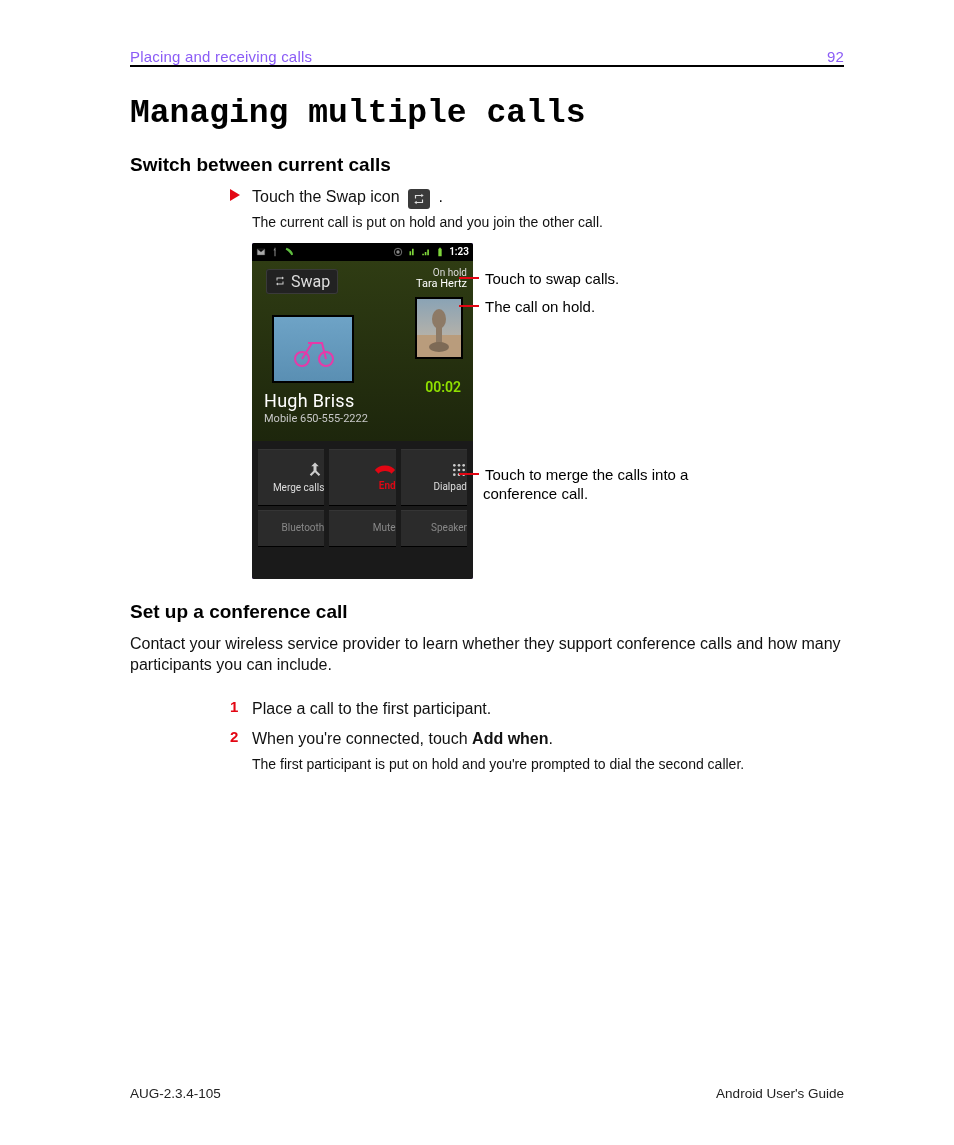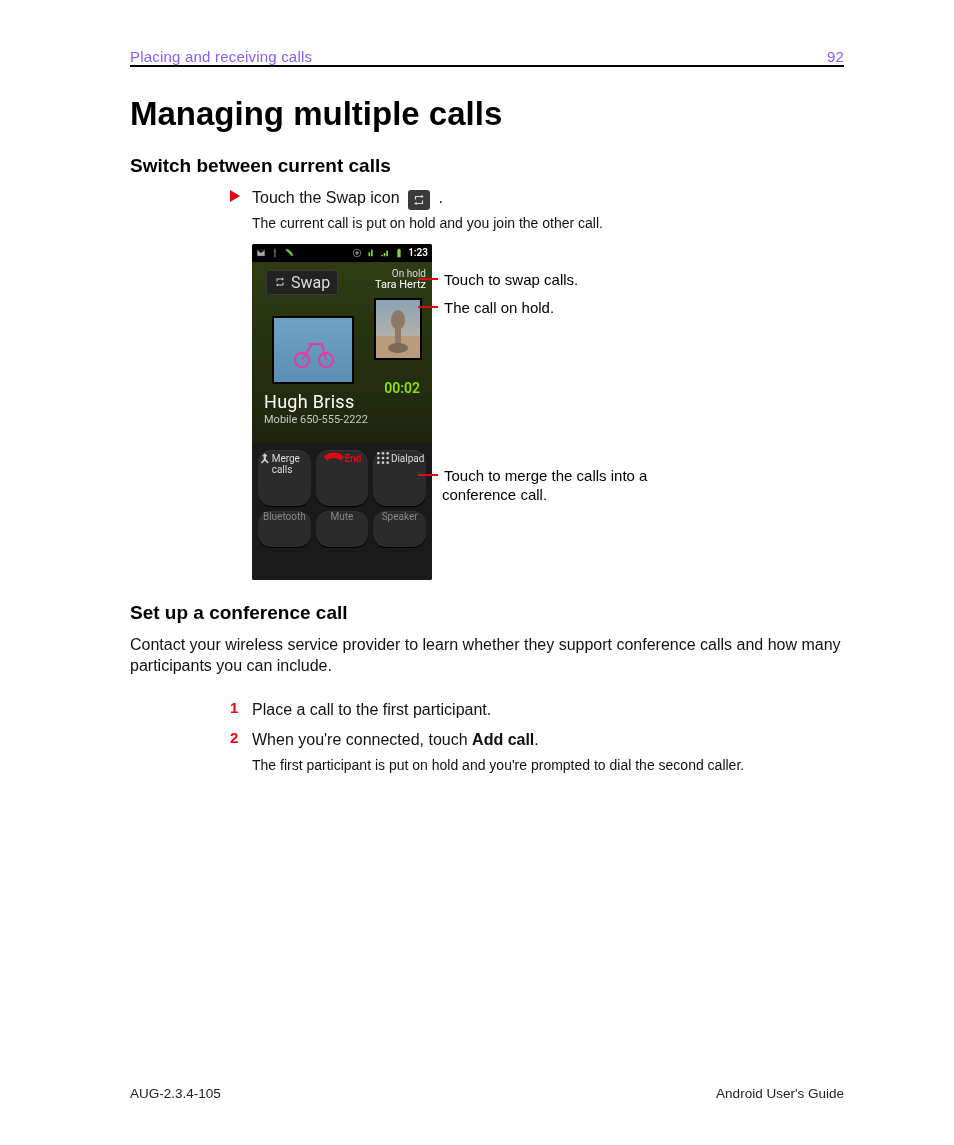--- a/index.html
+++ b/index.html
@@ -1,39 +1,39 @@
 <!DOCTYPE html>
 <html><head>
 <meta charset="utf-8">
 <style>
   html,body{margin:0;padding:0;background:#fff;}
   .page{width:954px;height:1145px;box-sizing:border-box;padding:48px 110px 40px 130px;
     font-family:"Helvetica Neue",Arial,sans-serif;color:#111;position:relative;}
   .running-head{display:flex;justify-content:space-between;align-items:flex-end;
     font-size:15px;color:#8b5cf6;border-bottom:2px solid #000;letter-spacing:.2px;}
-  h1.title{font-size:33px;font-weight:700;margin:28px 0 18px;color:#000;}
+  h1.title{font-size:33px;font-weight:700;margin:28px 0 18px;color:#000;font-family:Liberation Mono, monospace;}
   .body-indent{margin-left:100px;margin-right:5px;}
   p.intro{font-size:16px;line-height:1.35;margin:0 0 22px;}
   h2.sub{font-size:19px;font-weight:700;margin:22px 0 10px;color:#000;}
   .step-row{display:flex;align-items:flex-start;margin:2px 0 4px;margin-left:100px;}
   .step-marker{width:22px;flex:0 0 22px;}
   .tri{display:inline-block;width:0;height:0;border-top:6px solid transparent;
     border-bottom:6px solid transparent;border-left:10px solid #e30613;margin-top:3px;}
   .num{color:#e30613;font-weight:700;font-size:15px;}
   .step-text{font-size:16px;line-height:1.4;}
   .step-text .swap-chip{display:inline-flex;align-items:center;justify-content:center;
     width:22px;height:20px;background:#3a3a3a;border-radius:3px;margin:0 4px;vertical-align:-4px;}
   .follow{margin-left:122px;font-size:14px;line-height:1.4;margin-bottom:10px;}
   .bold{font-weight:700;}
   .screenshot-block{display:flex;align-items:flex-start;margin-left:122px;margin-top:10px;margin-bottom:18px;}
   .annos{position:relative;margin-left:10px;font-size:15px;line-height:1.3;color:#000;}
   .anno{position:absolute;left:0;white-space:normal;width:260px;}
   .anno .lead{display:inline-block;width:20px;height:2px;background:#e30613;vertical-align:5px;margin-right:6px;margin-left:-24px;}
   
-  .phone{width:180px;height:336px;background:#4c1d95;border-radius:2px;position:relative;overflow:hidden;font-family:Roboto,Arial,sans-serif;}
+  .phone{width:221px;height:336px;background:#4c1d95;border-radius:2px;position:relative;overflow:hidden;font-family:Roboto,Arial,sans-serif;}
   .statusbar{height:18px;background:#000;display:flex;align-items:center;justify-content:space-between;
     padding:0 4px;font-size:10px;color:#fff;}
   .status-left,.status-right{display:flex;align-items:center;gap:4px;}
   .sicon{width:10px;height:10px;display:inline-block;}
   .phone-upper{height:180px;background:linear-gradient(#2f3c13,#1d260c);position:relative;}
   .swap-pill{position:absolute;top:8px;left:14px;display:flex;align-items:center;gap:5px;
     background:#222;border-radius:3px;padding:3px 8px;color:#ddd;font-size:16px;box-shadow:0 0 0 1px #3a3a3a inset;}
   .hold-box{position:absolute;top:6px;right:6px;width:100px;text-align:right;}
   .onhold{color:#ddd;font-size:10px;line-height:1.1;}
   .hold-name{color:#fff;font-size:11px;line-height:1.1;}
@@ -41,21 +41,21 @@
     background:linear-gradient(#8aa3b5,#cbb9a3);border:2px solid #000;box-shadow:inset 0 -22px 0 #b99c7c;}
   .thumb-big{position:absolute;top:54px;left:20px;width:78px;height:64px;
     background:linear-gradient(#6ea3c6,#5a8fb3);border:2px solid #000;}
   .thumb-big .bike{position:absolute;left:18px;top:18px;}
   .timer{position:absolute;right:12px;bottom:46px;color:#8fe000;font-size:14px;font-weight:600;}
   .caller{position:absolute;left:12px;bottom:16px;color:#fff;}
   .caller .cname{font-size:18px;font-weight:400;letter-spacing:.3px;}
   .caller .cnum{font-size:11px;color:#c8c8c8;margin-top:1px;}
   .btn-grid{height:138px;background:#1a1a1a;display:grid;grid-template-columns:repeat(3,1fr);
     grid-template-rows:56px 36px;gap:5px;padding:8px 6px;}
-  .pbtn{background:#2b2b2b;border-radius:13px;display:flex;flex-direction:row;align-items:flex-start;
+  .pbtn{background:#2b2b2b;border-radius:0;display:flex;flex-direction:column;align-items:flex-end;
     justify-content:center;color:#ddd;font-size:10px;box-shadow:0 1px 0 #000,inset 0 1px 0 rgba(255,255,255,.05);}
   .pbtn.small{font-size:10px;color:#888;}
   .pbtn .lbl{margin-top:3px;}
   .end-lbl{color:#e30613;font-weight:600;}
   .footer{position:absolute;left:130px;right:110px;bottom:44px;display:flex;
     justify-content:space-between;font-size:13.5px;color:#222;}
 </style>
 </head>
 <body>
 
@@ -198,21 +198,21 @@
   <h2 class="sub">Set up a conference call</h2>
   <p class="intro body-indent">Contact your wireless service provider to learn whether they support conference calls and how many participants you can include.</p>
 
   <div class="step-row">
     <span class="step-marker"><span class="num">1</span></span>
     <span class="step-text">Place a call to the first participant.</span>
   </div>
   <div class="step-row" style="margin-top:8px;">
     <span class="step-marker"><span class="num">2</span></span>
     <span class="step-text">
-      <span>When you're connected, touch </span><span class="bold">Add call</span><span>.</span>
+      <span>When you're connected, touch </span><span class="bold">Add when</span><span>.</span>
     </span>
   </div>
   <div class="follow">The first participant is put on hold and you're prompted to dial the second caller.</div>
 
   <div class="footer">
     <span>AUG-2.3.4-105</span>
     <span>Android User's Guide</span>
   </div>
 </div>
 

